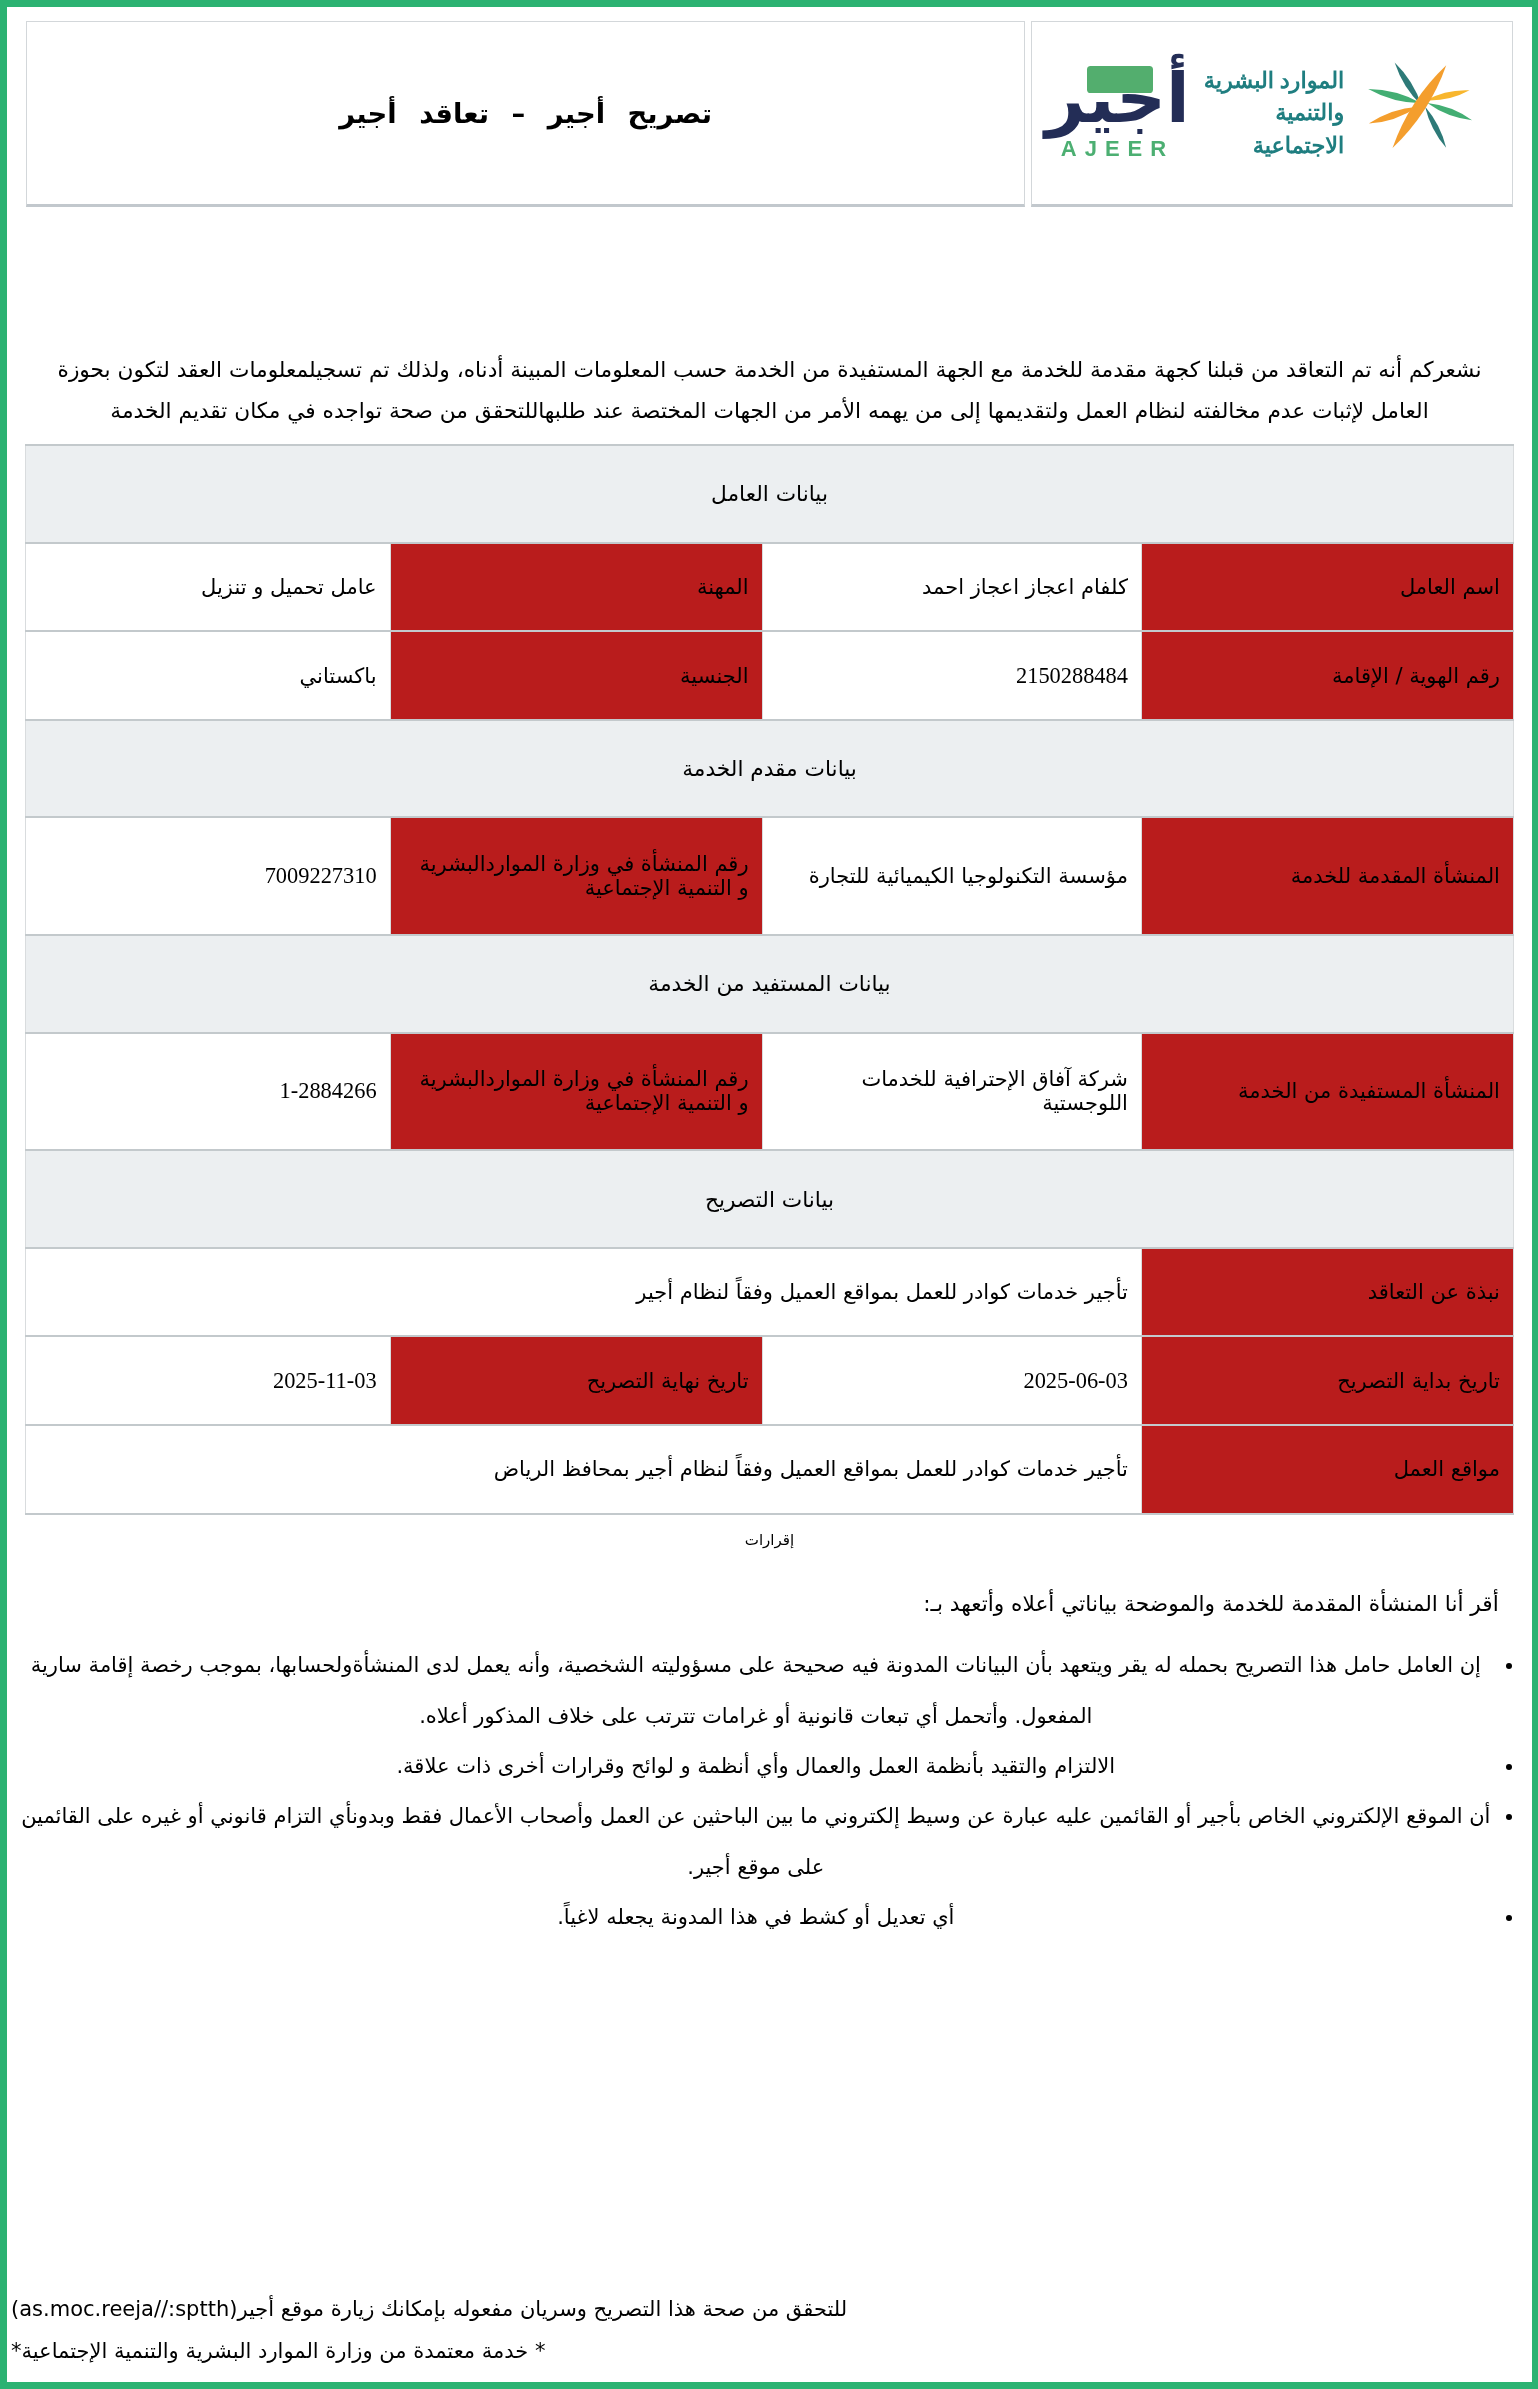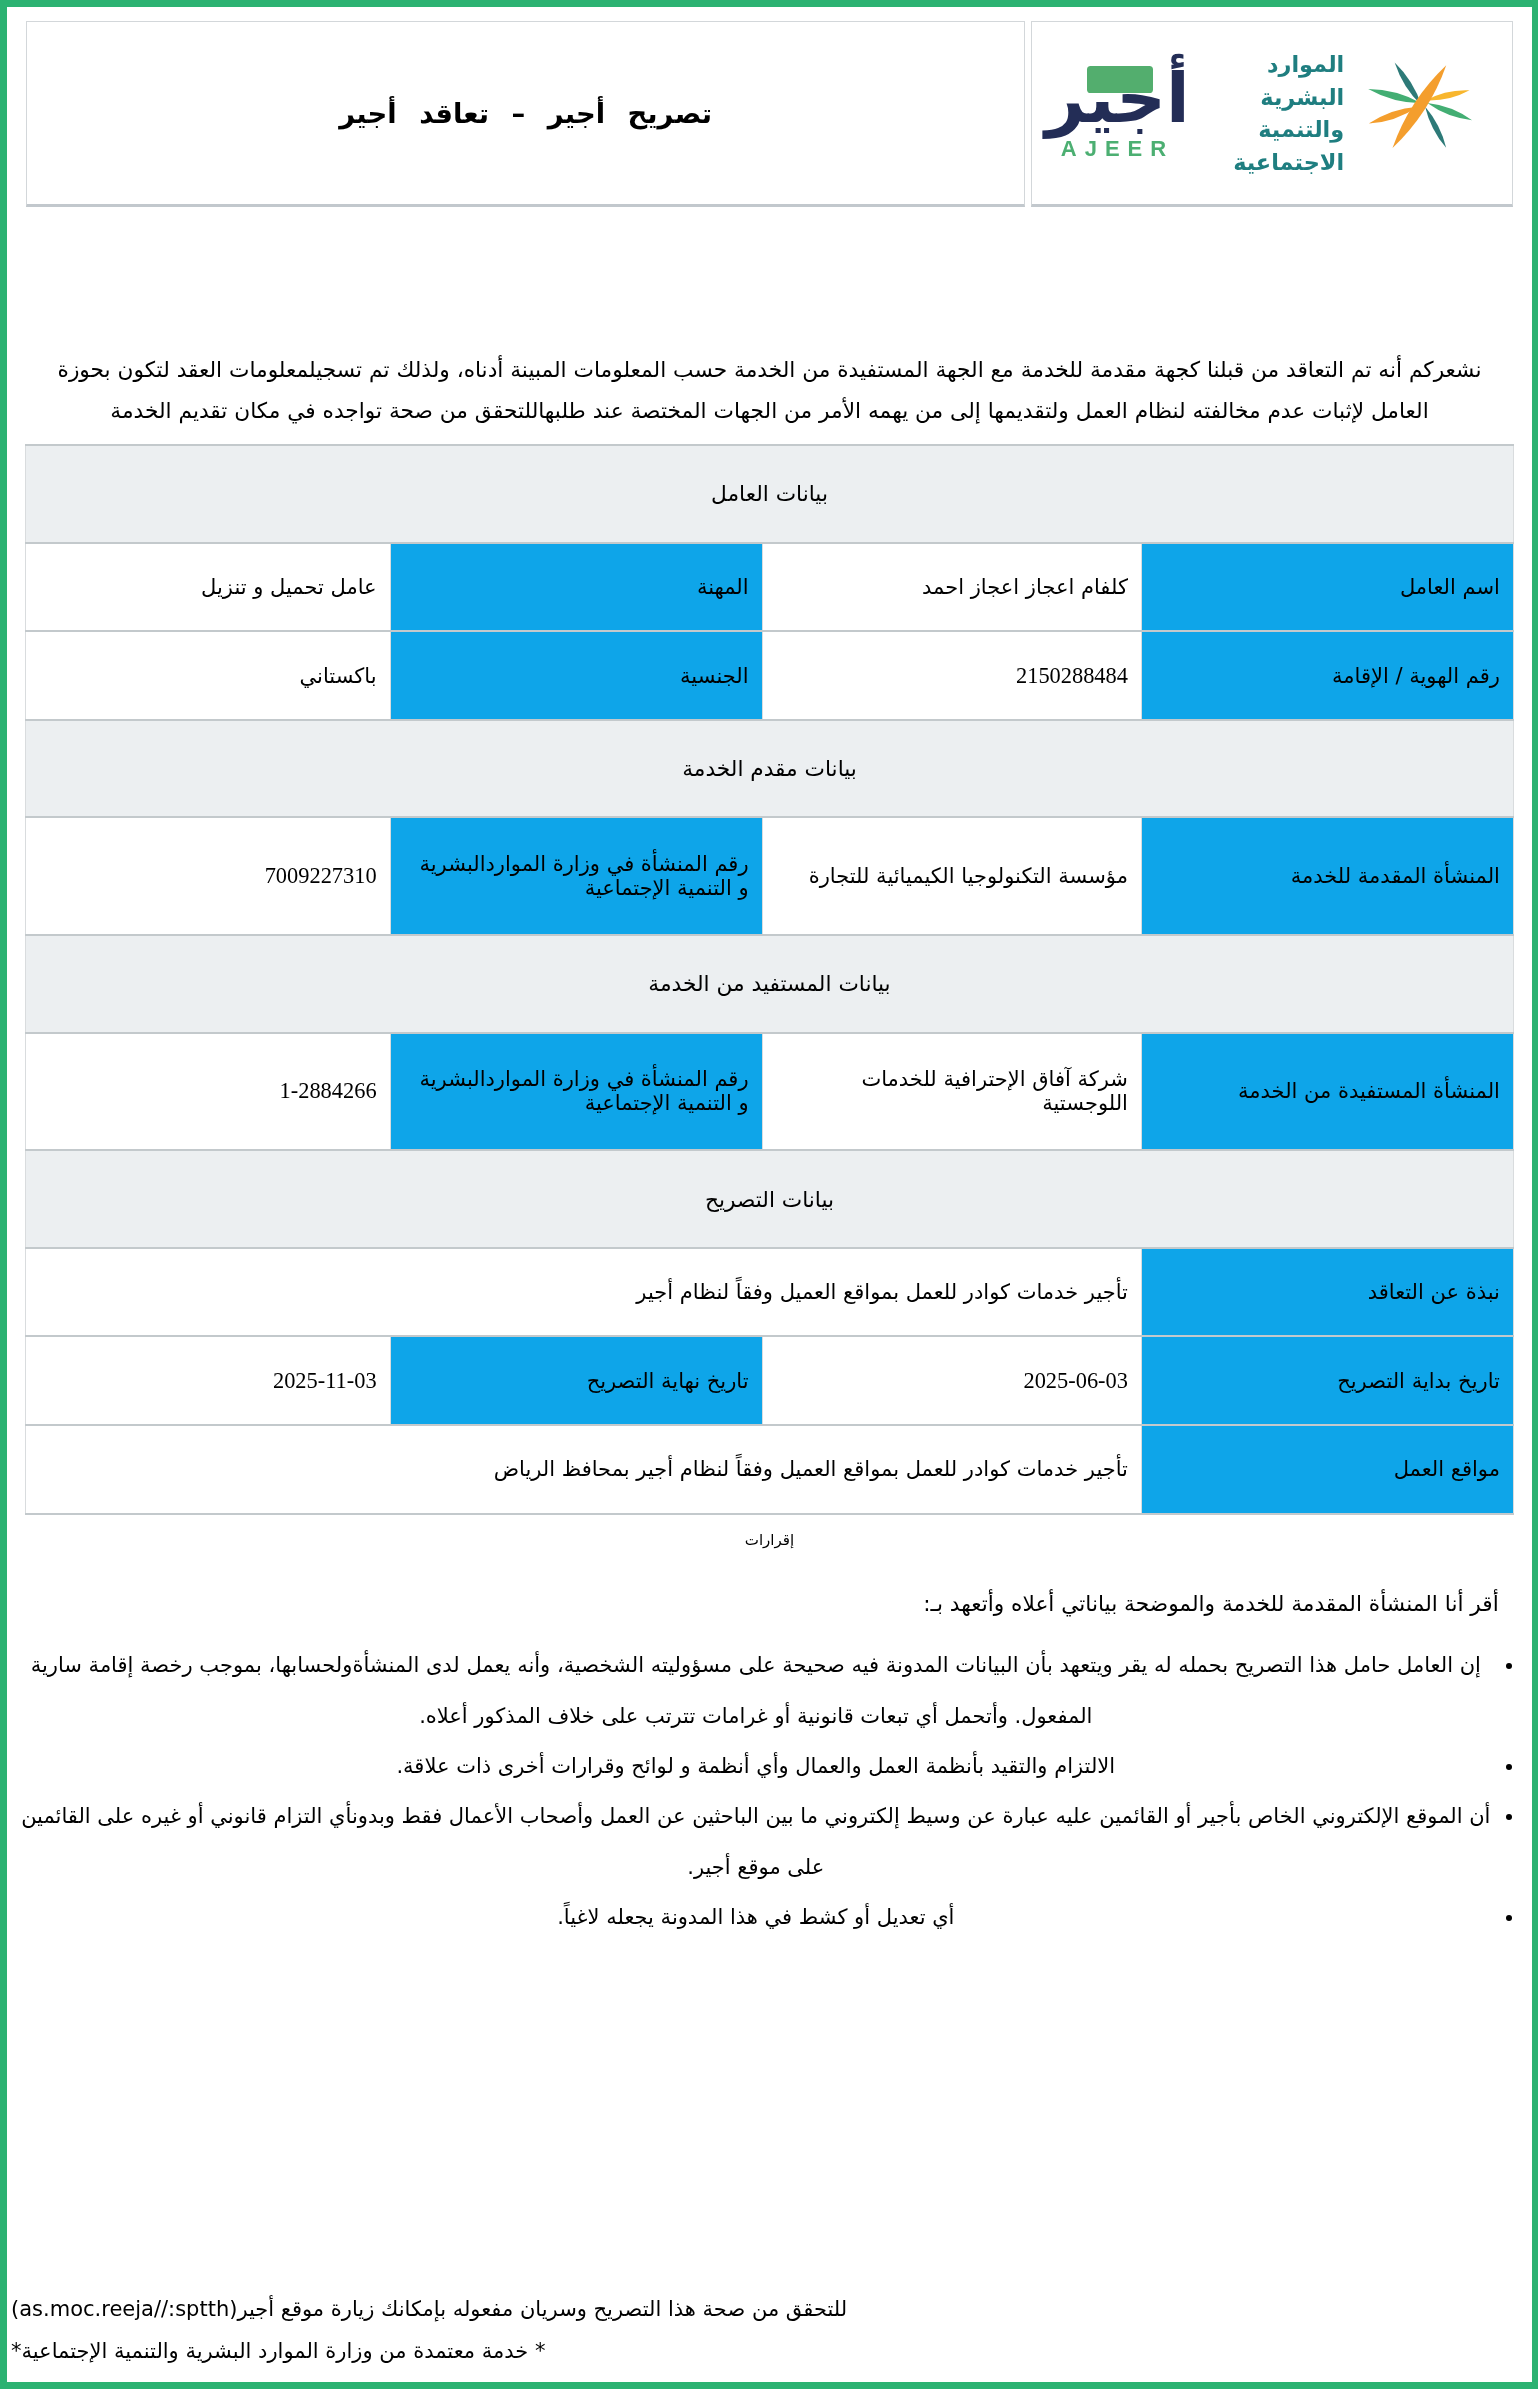--- a/index.html
+++ b/index.html
@@ -21,33 +21,33 @@
   .hcell-right{width:482px;display:flex;align-items:center;justify-content:space-between;padding:0 13px;}
 
   .ajeer{display:flex;flex-direction:column;align-items:center;}
   .ajeer-word{position:relative;line-height:1;}
   .ajeer-word .green-block{position:absolute;top:1.4px;left:42px;width:66px;height:27.4px;
       background:#53ae6e;border-radius:3.6px;z-index:0;}
   .ajeer-word .word-txt{position:relative;z-index:1;font-size:69px;font-weight:bold;color:#232d56;}
   .ajeer-latin{margin-top:2.9px;color:#4caf72;font-size:22px;font-weight:bold;letter-spacing:8px;
       font-family:"Liberation Sans",sans-serif;}
 
-  .ministry{display:flex;align-items:center;}
+  .ministry{display:flex;align-items:center;font-family:Liberation Serif, serif;}
   .ministry-text{text-align:right;color:#1f7e80;font-size:22.4px;font-weight:bold;line-height:1.45;direction:rtl;}
   .emblem{width:155px;height:134px;flex:0 0 auto;}
 
   
   .intro{direction:rtl;text-align:center;font-size:21.7px;line-height:1.86;margin:143px 17.3px 0;}
 
   
   .ptable{width:calc(100% - 13px);margin:13px 6.5px 0;border-collapse:collapse;direction:rtl;table-layout:fixed;}
   .ptable td{border:0.7px solid #d9dcde;border-top:2.2px solid #c3c9cc;border-bottom:2.2px solid #c3c9cc;
       font-size:21px;padding:5.8px 13px;vertical-align:middle;text-align:right;}
   .ptable .sec{background:#eceff1;text-align:center;height:84px;font-size:21.7px;}
-  .ptable .lbl{background:#0ea5e9;height:75px;}
+  .ptable .lbl{background:#b91c1c;height:75px;}
   .ptable .val{background:#ffffff;}
   .row-tall td{height:104px;}
   .num{font-family:"Liberation Serif","DejaVu Serif",serif;font-size:22.4px;direction:ltr;unicode-bidi:isolate;}
 
   
   .decl-title{direction:rtl;text-align:center;font-size:15px;margin-top:16px;}
   .decl-intro{direction:rtl;text-align:right;font-size:21.7px;margin:42px 21.7px 0;}
   .decl-list{direction:rtl;margin:24.6px 0 0;padding:0 27.4px 0 0;font-size:21px;line-height:2.4;}
   .decl-list li{text-align:center;}
 

